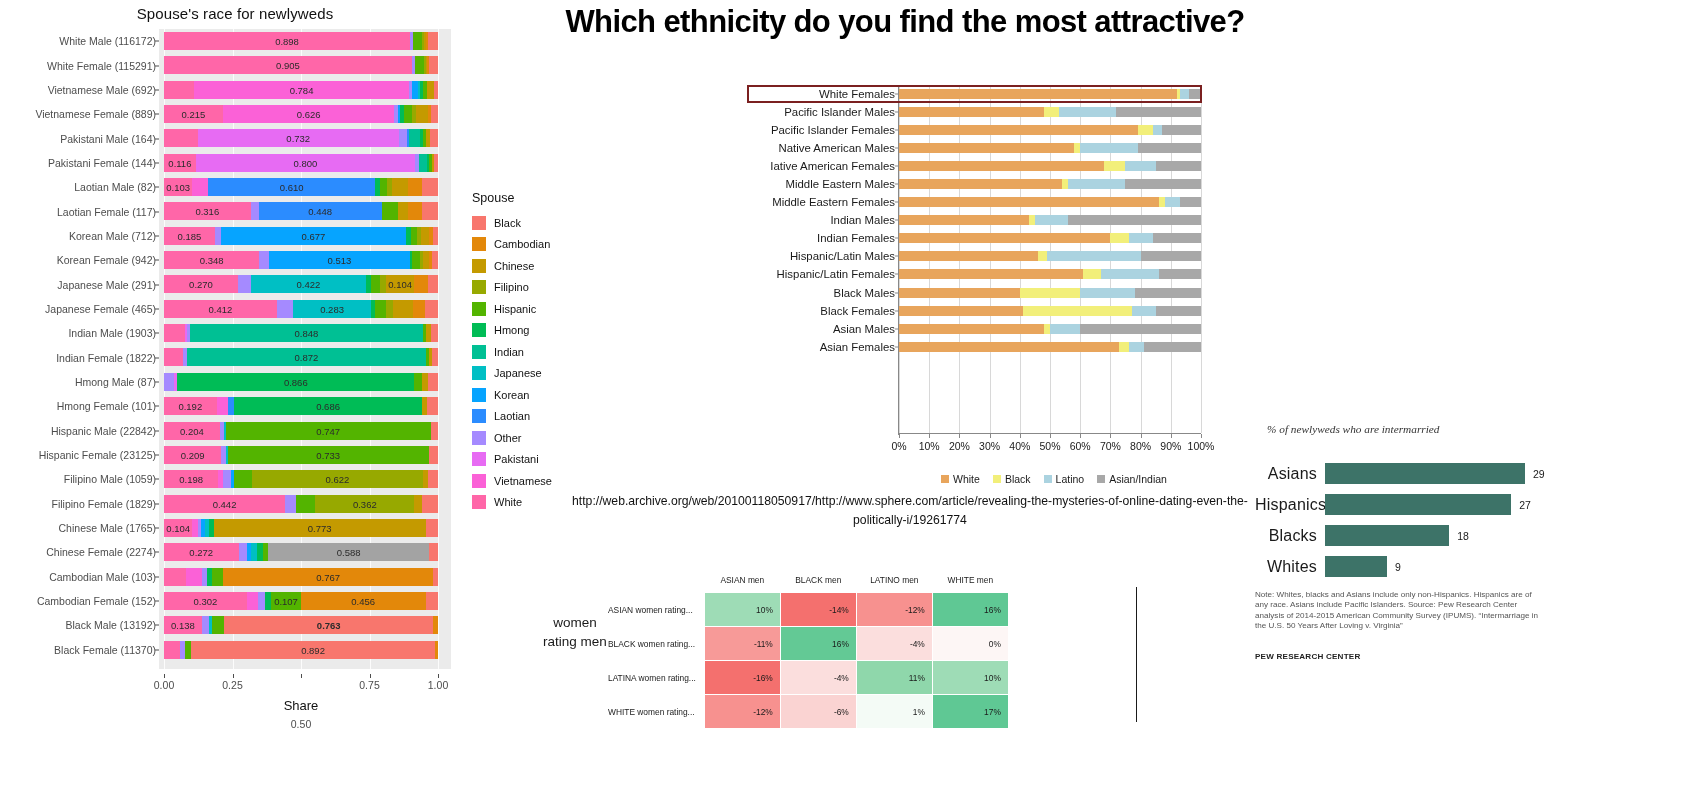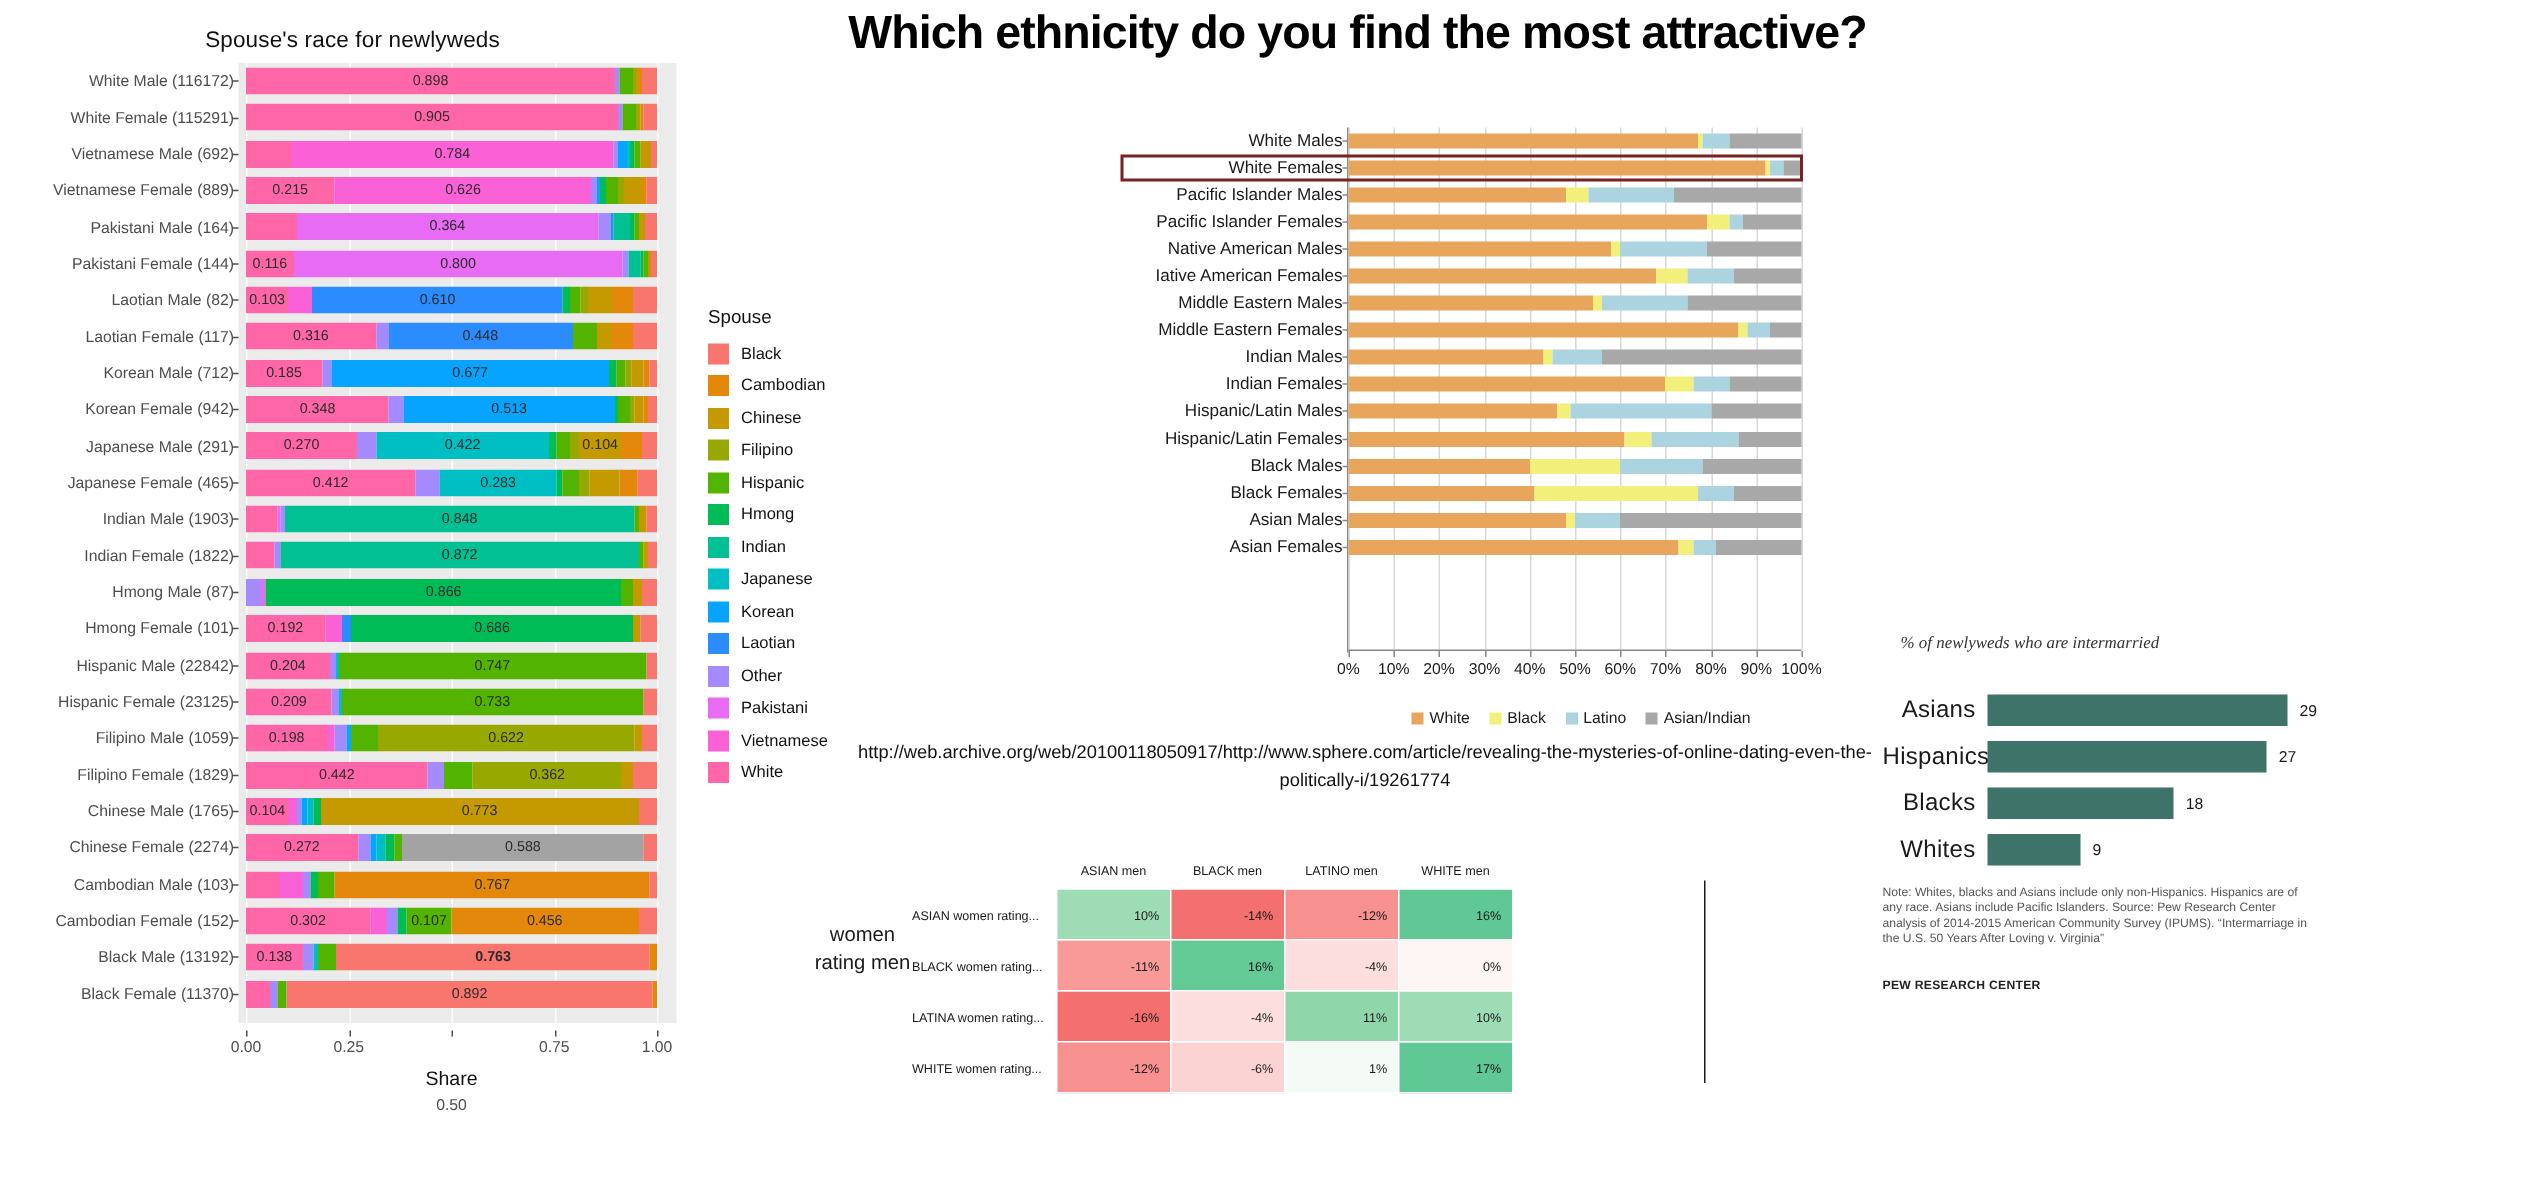--- a/index.html
+++ b/index.html
@@ -6,21 +6,21 @@
   body{
     width:1689px;height:794px;
     background:#ffffff;
     font-family:"Liberation Sans", sans-serif;
     position:relative;
     overflow:hidden;
   }
   .abs{position:absolute;}
 
   
-  #panel-spouse{left:0;top:16px;width:470px;height:700px;}
+  #panel-spouse{left:0;top:3px;width:470px;height:700px;}
   #spouse-title{
     position:absolute;left:0;top:2px;width:470px;text-align:center;
     font-size:15px;color:#111;letter-spacing:.1px;
   }
   #spouse-plotwrap{position:absolute;left:0px;top:26px;width:462px;height:652px;}
   #spouse-rows{position:absolute;left:0;top:0;width:462px;height:640px;}
   .srow{position:relative;height:24.35px;}
   .srow-label{
     position:absolute;right:306px;top:50%;transform:translateY(-50%);
     font-size:10.5px;color:#4d4d4d;white-space:nowrap;text-align:right;
@@ -221,21 +221,21 @@
             <div class="seg" style="width: 1.2%; background: rgb(227, 136, 10);"></div>
             <div class="seg" style="width: 2.6%; background: rgb(248, 118, 109);"></div>
           </div>
         </div>
         <div class="srow">
           <div class="srow-label">Pakistani Male (164)</div>
           <div class="srow-tick"></div>
           <div class="srow-bar">
             <div class="seg" style="width: 12.4%; background: rgb(255, 102, 168);"></div>
             <div class="seg" style="width: 73.2%; background: rgb(231, 107, 243);">
-              <span class="seglabel">0.364</span>
+              <span class="seglabel">0.732</span>
             </div>
             <div class="seg" style="width: 3.2%; background: rgb(165, 138, 255);"></div>
             <div class="seg" style="width: 0.8%; background: rgb(43, 140, 255);"></div>
             <div class="seg" style="width: 4%; background: rgb(0, 192, 148);"></div>
             <div class="seg" style="width: 1%; background: rgb(0, 188, 86);"></div>
             <div class="seg" style="width: 1.2%; background: rgb(83, 180, 0);"></div>
             <div class="seg" style="width: 1.2%; background: rgb(196, 154, 0);"></div>
             <div class="seg" style="width: 3%; background: rgb(248, 118, 109);"></div>
           </div>
         </div>
@@ -682,30 +682,20 @@
         <div class="avline" style="left: 90.6px;"></div>
         <div class="avline" style="left: 120.8px;"></div>
         <div class="avline" style="left: 151px;"></div>
         <div class="avline" style="left: 181.2px;"></div>
         <div class="avline" style="left: 211.4px;"></div>
         <div class="avline" style="left: 241.6px;"></div>
         <div class="avline" style="left: 271.8px;"></div>
         <div class="avline" style="left: 302px;"></div>
       </div>
     <div id="a-rows">
-        <div class="arow">
-          <div class="arow-label">White Males</div>
-          <div class="arow-tick"></div>
-          <div class="arow-bar">
-            <div class="aseg" style="width: 77%; background: rgb(232, 165, 92);"></div>
-            <div class="aseg" style="width: 1%; background: rgb(242, 239, 122);"></div>
-            <div class="aseg" style="width: 6%; background: rgb(171, 211, 224);"></div>
-            <div class="aseg" style="width: 16%; background: rgb(168, 168, 168);"></div>
-          </div>
-        </div>
         <div class="arow">
           <div class="arow-label">White Females</div>
           <div class="arow-tick"></div>
           <div class="arow-bar">
             <div class="aseg" style="width: 92%; background: rgb(232, 165, 92);"></div>
             <div class="aseg" style="width: 1%; background: rgb(242, 239, 122);"></div>
             <div class="aseg" style="width: 3%; background: rgb(171, 211, 224);"></div>
             <div class="aseg" style="width: 4%; background: rgb(168, 168, 168);"></div>
           </div>
           <div id="a-highlight" style="left: 187px; top: 0px; width: 455px; height: 18px;"></div>

